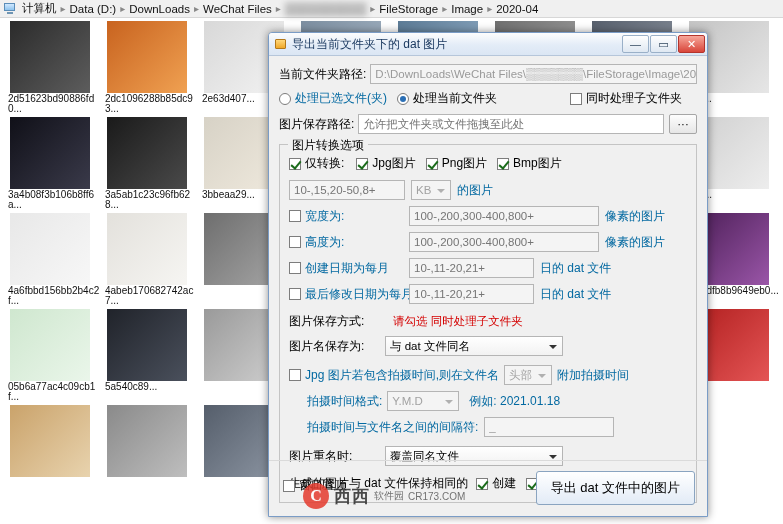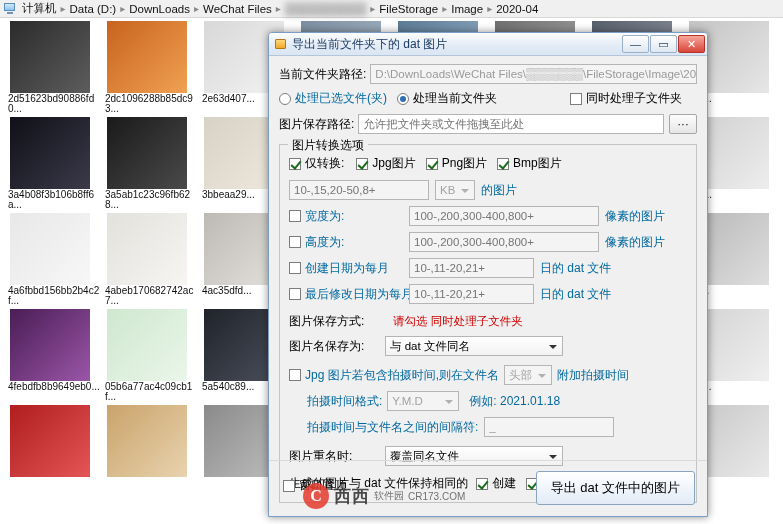--- a/index.html
+++ b/index.html
@@ -231,24 +231,20 @@
         <div class="thumb" style="background: linear-gradient(135deg, rgb(207, 207, 207), rgb(237, 237, 237));"></div>
         <div class="cap">04e...</div>
       </div>
       <div class="cell">
         <div class="thumb" style="background: linear-gradient(135deg, rgb(232, 232, 232), rgb(247, 247, 247));"></div>
         <div class="cap">4a6fbbd156bb2b4c2f...</div>
       </div>
       <div class="cell">
         <div class="thumb" style="background: linear-gradient(135deg, rgb(227, 225, 220), rgb(246, 245, 242));"></div>
         <div class="cap">4abeb170682742ac7...</div>
-      </div>
-      <div class="cell">
-        <div class="thumb" style="background: linear-gradient(135deg, rgb(189, 186, 180), rgb(227, 225, 220));"></div>
-        <div class="cap">4ac35dfd...</div>
       </div>
       <div class="cell">
         <div class="thumb" style="background: linear-gradient(135deg, rgb(110, 110, 110), rgb(165, 165, 165));"></div>
         <div class="cap"></div>
       </div>
       <div class="cell">
         <div class="thumb" style="background: linear-gradient(135deg, rgb(75, 75, 75), rgb(125, 125, 125));"></div>
         <div class="cap"></div>
       </div>
       <div class="cell">
@@ -384,21 +380,21 @@
           <span class="cb on"></span>
           <span>Png图片</span>
         </span>
         <span class="cbl">
           <span class="cb on"></span>
           <span>Bmp图片</span>
         </span>
       </div>
 
       <div class="row">
-        <input class="txtin dis" style="width: 140px;" placeholder="10-,15,20-50,8+">
+        <input class="txtin dis" style="width: 116px;" placeholder="10-,15,20-50,8+">
         <span class="sel dis" style="width:40px;margin-left:6px;">KB</span>
         <span class="dis-text" style="margin-left:6px;">的图片</span>
       </div>
 
       <div class="row">
         <span class="cbl" style="width:120px;margin-right:0;">
           <span class="cb"></span>
           <span class="dis-text">宽度为:</span>
         </span>
         <input class="txtin dis" style="width: 190px;" placeholder="100-,200,300-400,800+">

